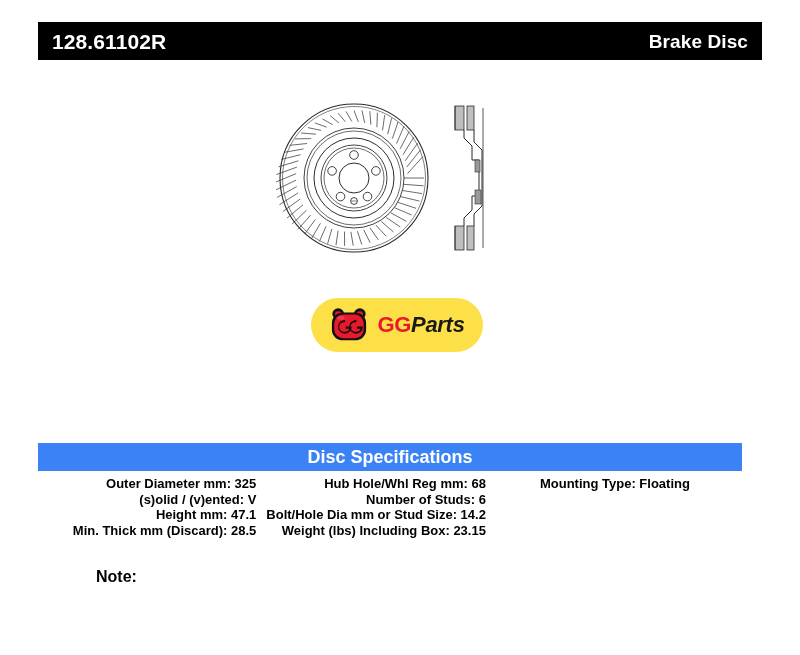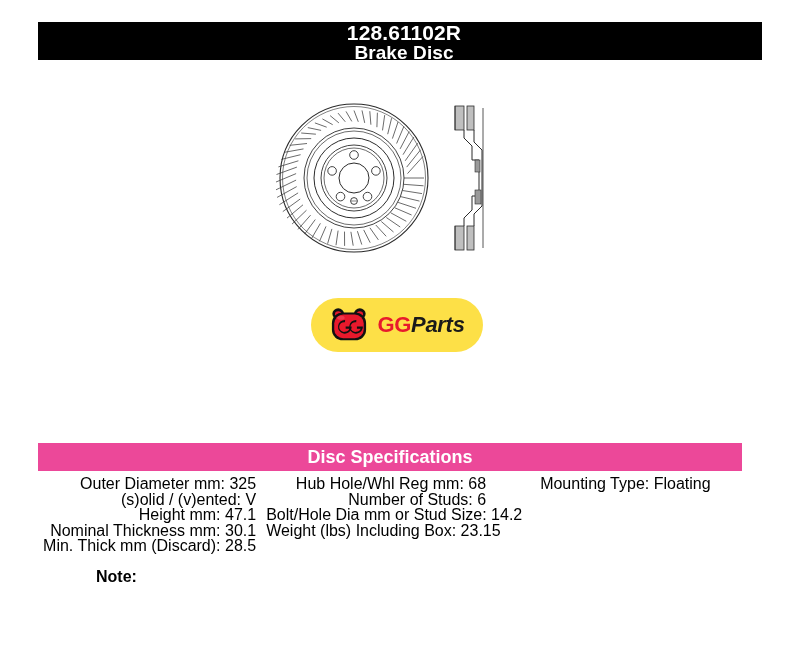--- a/index.html
+++ b/index.html
@@ -30,22 +30,21 @@
     position: absolute;
     left: 38px;
     top: 22px;
     width: 724px;
     height: 38px;
     background: #000000;
     display: flex;
     align-items: center;
     justify-content: space-between;
     box-sizing: border-box;
-    padding: 0 14px 0 22px;
-    flex-direction: column;
+    padding: 0 14px 0 14px;
   }
   .header-part-number {
     color: #ffffff;
     font-size: 21px;
     font-weight: bold;
     letter-spacing: 0.1px;
     line-height: 1;
   }
   .header-title {
     color: #ffffff;
@@ -94,21 +93,21 @@
   .logo-gg { color: #e8192c; }
   .logo-parts { color: #1a1a1a; font-style: italic; }
 
   
   .spec-bar {
     position: absolute;
     left: 38px;
     top: 443px;
     width: 704px;
     height: 28px;
-    background: #ec4899;
+    background: #3b82f6;
     display: flex;
     align-items: center;
     justify-content: center;
     text-align: center;
   }
   .spec-bar-title {
     color: #ffffff;
     font-size: 18px;
     font-weight: bold;
     line-height: 1;
@@ -123,22 +122,22 @@
     align-items: flex-start;
   }
   .spec-col {
     box-sizing: border-box;
   }
   .spec-col-left  { width: 242px; text-align: right; padding-right: 10px; }
   .spec-col-mid   { width: 242px; text-align: right; padding-right: 22px; }
   .spec-col-right { width: 240px; text-align: left;  padding-left: 4px; margin-left: 28px; }
 
   .spec-line {
-    font-size: 16px;
-    font-weight: normal;
+    font-size: 13px;
+    font-weight: bold;
     line-height: 15.5px;
     white-space: nowrap;
     color: #000;
   }
 
   
   .note-row {
     position: absolute;
     left: 38px;
     top: 569px;
@@ -315,21 +314,20 @@
   <div class="spec-bar">
     <span class="spec-bar-title">Disc Specifications</span>
   </div>
 
   <div class="spec-columns">
 
     <div class="spec-col spec-col-left">
       <div class="spec-line">Outer Diameter mm: 325</div>
       <div class="spec-line">(s)olid / (v)ented: V</div>
       <div class="spec-line">Height mm: 47.1</div>
-      <div class="spec-line">Nominal Thickness mm: 30.1</div>
       <div class="spec-line">Min. Thick mm (Discard): 28.5</div>
     </div>
 
     <div class="spec-col spec-col-mid">
       <div class="spec-line">Hub Hole/Whl Reg mm: 68</div>
       <div class="spec-line">Number of Studs: 6</div>
       <div class="spec-line">Bolt/Hole Dia mm or Stud Size: 14.2</div>
       <div class="spec-line">Weight (lbs) Including Box: 23.15</div>
     </div>
 

